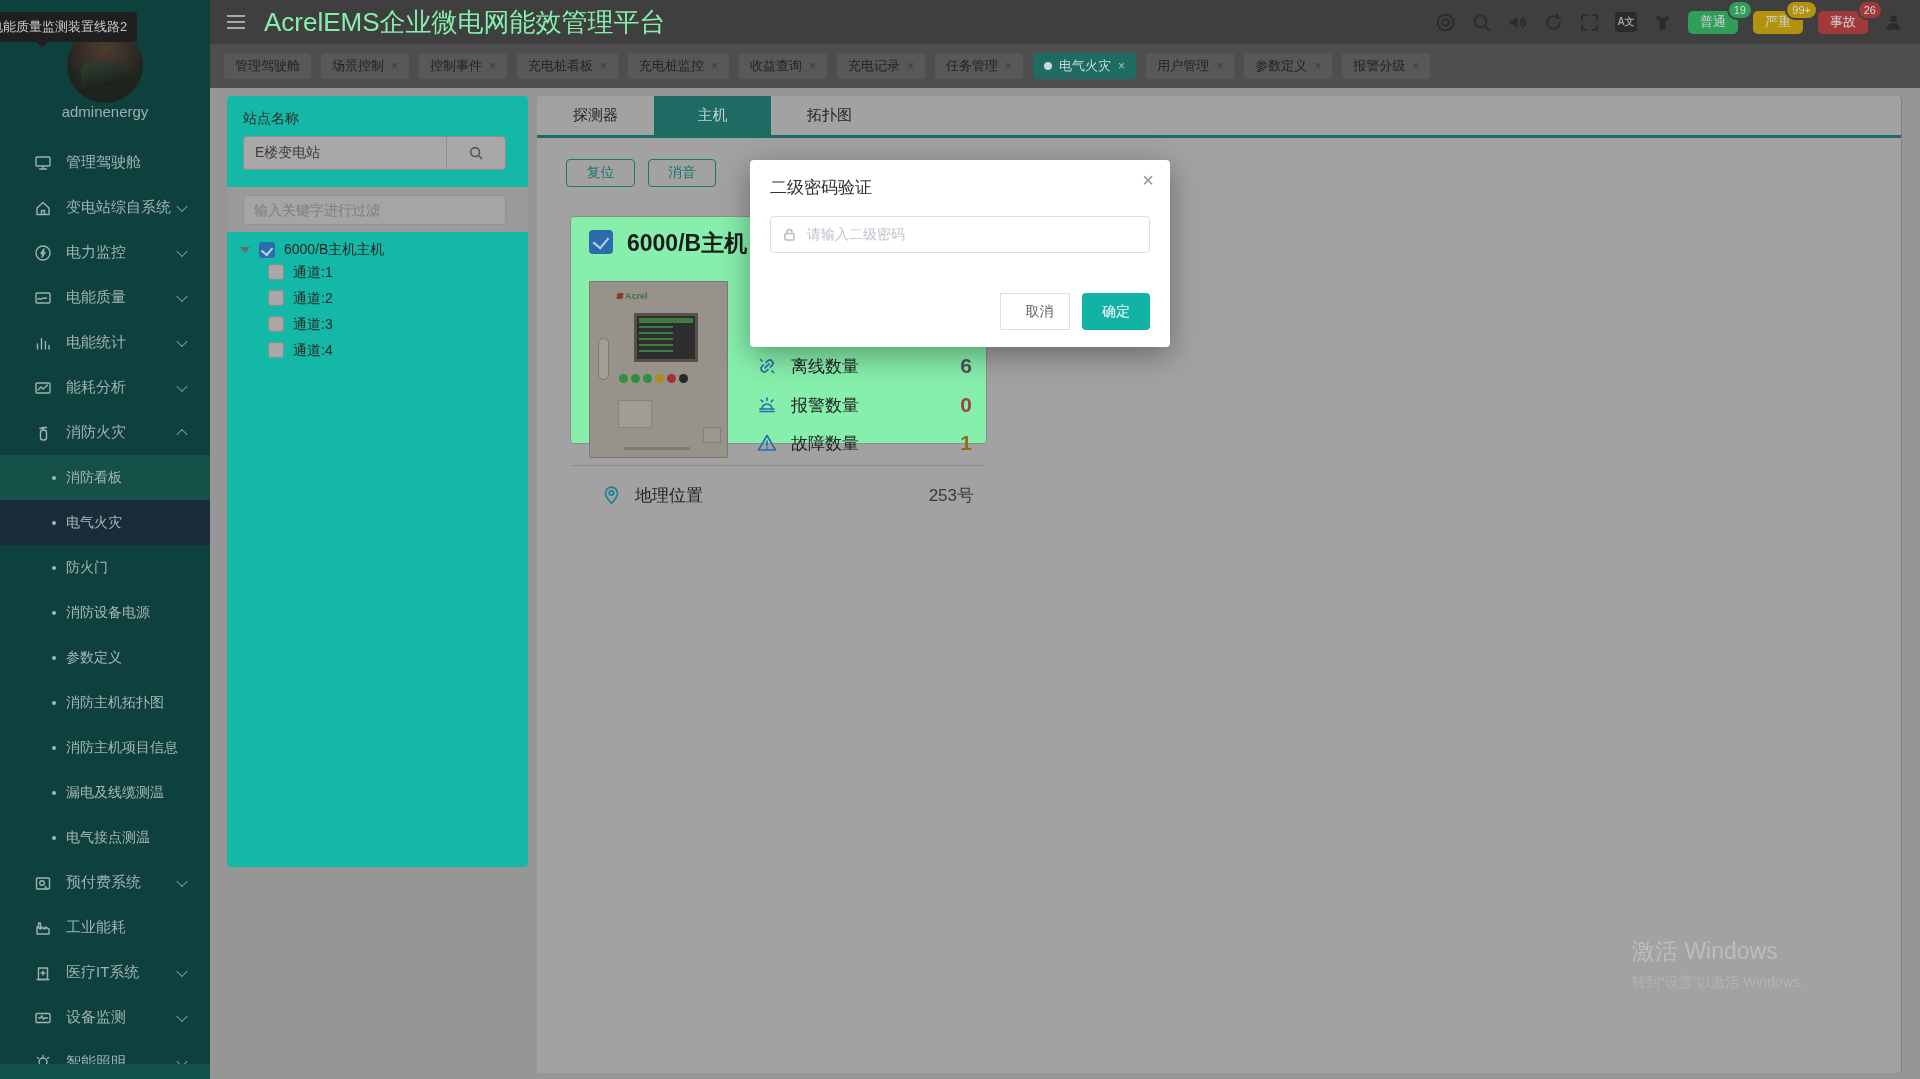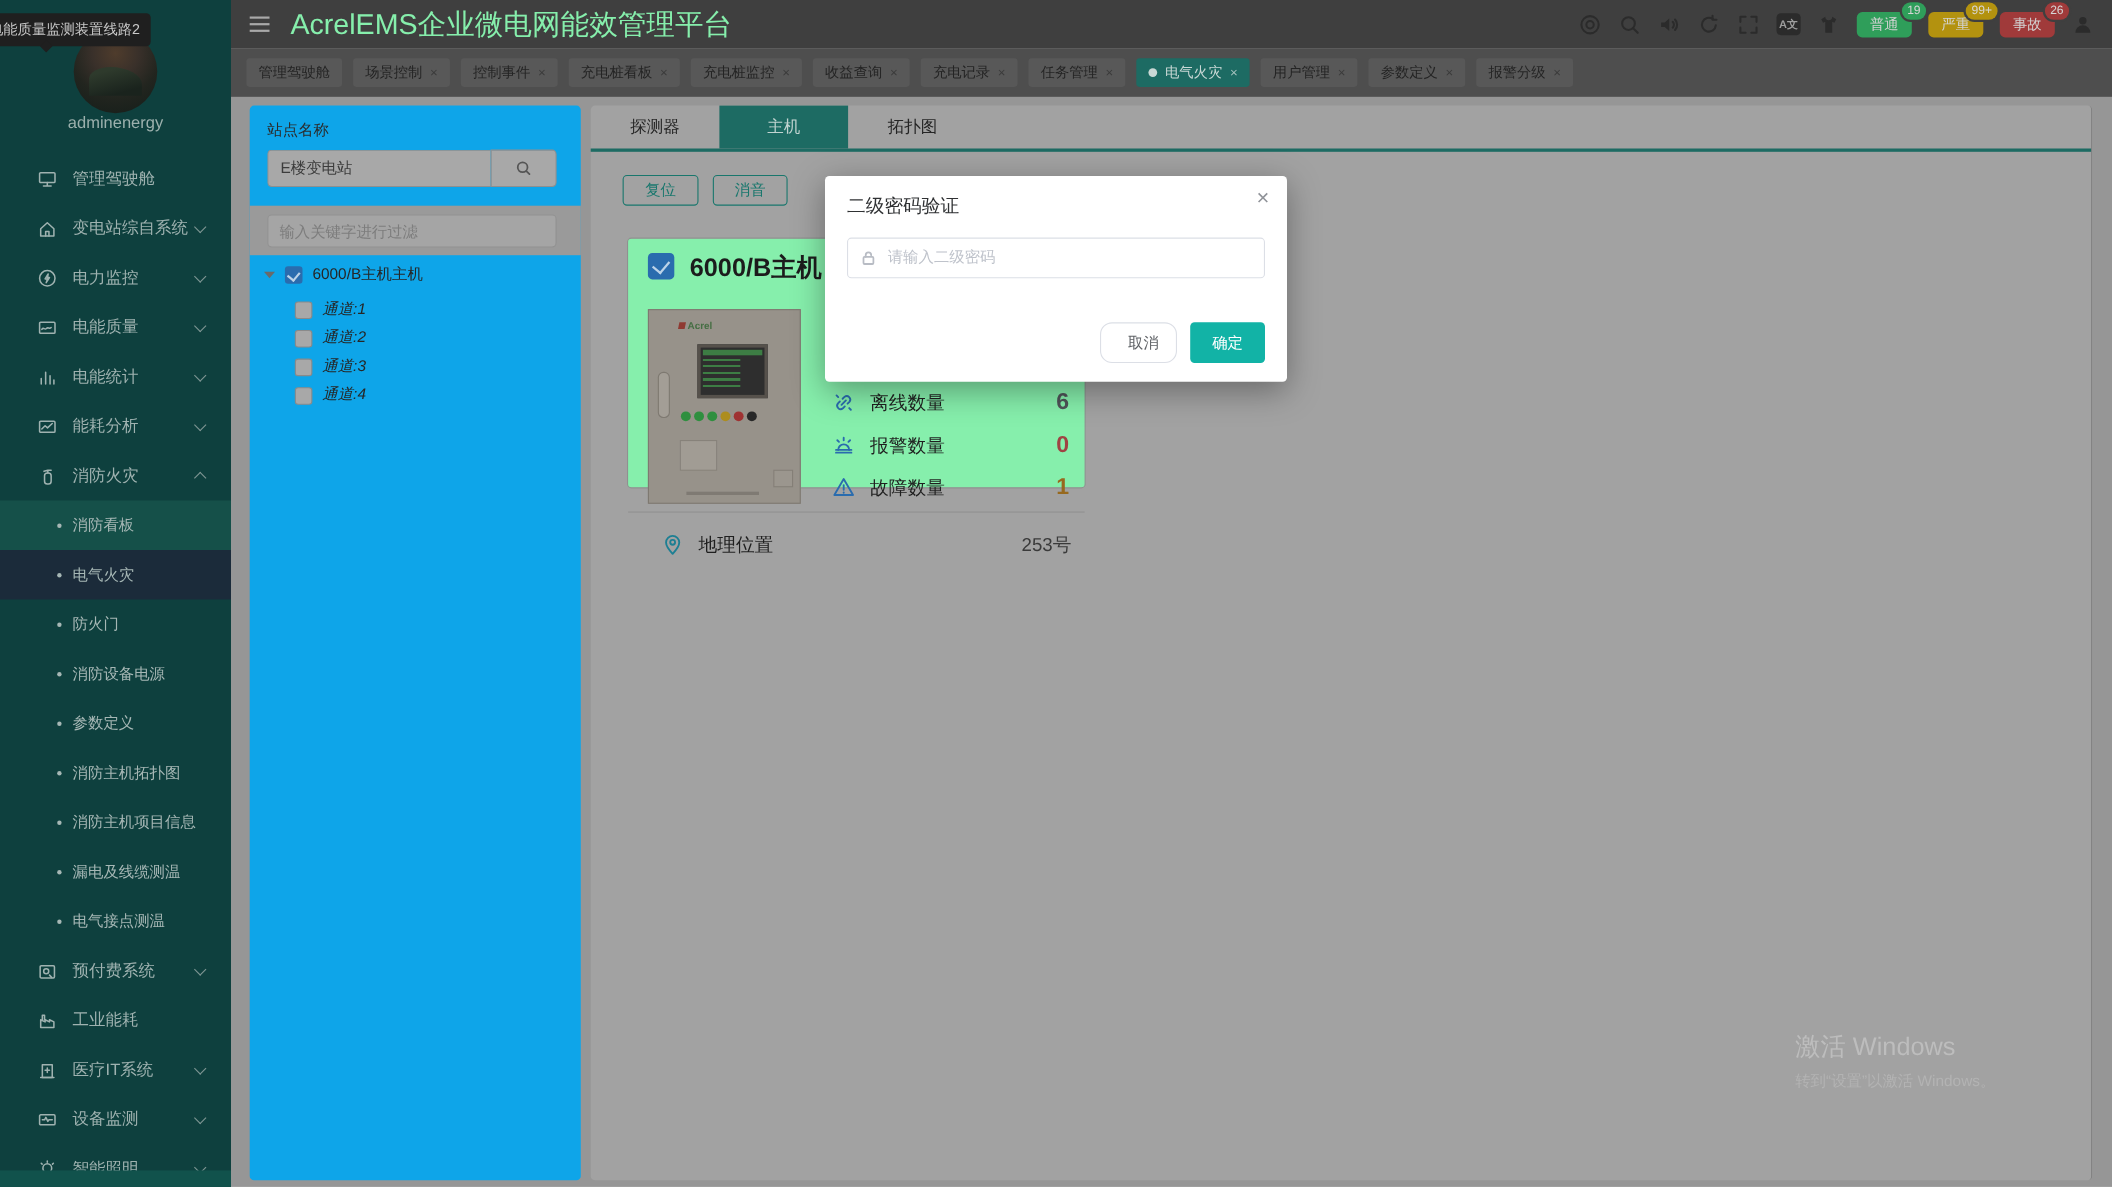--- a/index.html
+++ b/index.html
@@ -44,41 +44,41 @@
   
   .tags-bar{position:absolute;left:210px;top:44px;width:1710px;height:44px;background:#4e4e4e;display:flex;align-items:center;gap:10px;
             padding-left:14px;box-sizing:border-box;z-index:2;}
   .tag{height:26px;padding:0 11px;background:#585858;color:#242424;font-size:13px;display:flex;align-items:center;gap:7px;border-radius:3px;cursor:pointer;flex:none;}
   .tag .tag-x{color:#3a3a3a;font-size:12px;line-height:1;}
   .tag.active{background:#1d6b63;color:#c9d8d5;}
   .tag.active .tag-x{color:#a9c4c0;}
   .tag-dot{width:8px;height:8px;border-radius:50%;background:#c9d8d5;flex:none;}
 
   
-  .station-panel{position:absolute;left:227px;top:96px;width:301px;height:977px;background:#0ea5e9;border-radius:4px;z-index:1;}
+  .station-panel{position:absolute;left:227px;top:96px;width:301px;height:771px;background:#14b8a6;border-radius:4px;z-index:1;}
   .sp-title{position:absolute;left:16px;top:14px;font-size:14px;color:#2b2b2b;}
   .sp-search{position:absolute;left:16px;top:40px;width:263px;height:34px;display:flex;}
   .sp-input{flex:1;min-width:0;background:#a8a8a8;border:1px solid #8f8f8f;border-right:none;border-radius:4px 0 0 4px;
             padding:0 11px;font-size:14px;color:#3c3c3c;outline:none;font-family:inherit;}
   .sp-search-btn{width:58px;border:1px solid #8f8f8f;border-radius:0 4px 4px 0;display:flex;align-items:center;justify-content:center;
                  background:#a8a8a8;cursor:pointer;}
   .sp-search-btn svg{width:16px;height:16px;stroke:#555;fill:none;stroke-width:1.8;stroke-linecap:round;}
   .sp-filter-strip{position:absolute;left:0;top:91px;width:301px;height:45px;background:#9a9a9a;}
   .sp-filter{position:absolute;left:16px;top:8px;width:263px;height:30px;box-sizing:border-box;background:#a5a5a5;border:1px solid #929292;
              border-radius:4px;padding:0 10px;font-size:14px;color:#3c3c3c;outline:none;font-family:inherit;}
   .sp-filter::placeholder{color:#7d7d7d;}
   .tree{position:absolute;left:0;top:140px;width:301px;}
   .tree-root{height:28px;display:flex;align-items:center;cursor:pointer;}
   .caret{width:0;height:0;border-left:5px solid transparent;border-right:5px solid transparent;border-top:6px solid #6a6a6a;margin:0 9px 0 13px;flex:none;}
   .cbox{width:16px;height:16px;border-radius:3px;flex:none;position:relative;box-sizing:border-box;}
   .cbox.checked{background:#2a6cae;}
   .cbox.checked::after{content:"";position:absolute;left:4px;top:3px;width:6px;height:8px;border-right:2px solid #bcd3e8;border-bottom:2px solid #bcd3e8;transform:rotate(40deg);}
   .cbox.empty{background:#a8a8a8;border:1px solid #8a8a8a;}
   .tree-root-label{margin-left:9px;font-size:14px;color:#262626;}
-  .tree-child{height:26px;display:flex;align-items:flex-end;padding-left:41px;gap:9px;font-size:14px;color:#262626;cursor:pointer;font-style:italic;}
+  .tree-child{height:26px;display:flex;align-items:flex-start;padding-left:41px;gap:9px;font-size:14px;color:#262626;cursor:pointer;}
 
   
   .main{position:absolute;left:537px;top:96px;width:1365px;height:977px;background:#a2a2a2;border-radius:4px;border-right:1px solid #808080;box-sizing:border-box;z-index:1;}
   .main-tabs{position:absolute;left:0;top:0;width:100%;height:42px;border-bottom:3px solid #1d6b63;box-sizing:border-box;display:flex;}
   .mtab{width:117px;display:flex;align-items:center;justify-content:center;font-size:15px;color:#252525;cursor:pointer;}
   .mtab.active{background:#1d6b63;color:#c2d4d1;}
   .btn-outline{position:absolute;height:28px;border:1px solid #19776d;border-radius:4px;color:#19776d;font-size:14px;background:transparent;
                display:flex;align-items:center;justify-content:center;cursor:pointer;box-sizing:border-box;}
   .btn-reset{left:29px;top:63px;width:69px;}
   .btn-mute{left:111px;top:63px;width:68px;}
@@ -118,21 +118,21 @@
   .modal{position:absolute;left:750px;top:160px;width:420px;height:187px;background:#ffffff;border-radius:4px;
          box-shadow:0 8px 30px rgba(0,0,0,0.35);z-index:20;}
   .modal-title{position:absolute;left:20px;top:16px;font-size:17px;color:#2f3133;}
   .modal-close{position:absolute;right:16px;top:10px;font-size:20px;color:#909399;cursor:pointer;line-height:1;}
   .modal-input{position:absolute;left:20px;top:56px;width:380px;height:37px;box-sizing:border-box;border:1px solid #dcdfe6;border-radius:4px;
                display:flex;align-items:center;padding:0 11px;gap:8px;background:#fff;}
   .modal-input svg{width:15px;height:15px;stroke:#b8bcc4;fill:none;stroke-width:1.6;stroke-linecap:round;flex:none;}
   .modal-input input{flex:1;min-width:0;border:none;outline:none;font-size:14px;color:#303133;font-family:Liberation Mono, monospace;background:transparent;}
   .modal-input input::placeholder{color:#bfc3cb;}
   .modal-btns{position:absolute;right:20px;bottom:17px;display:flex;gap:12px;}
-  .btn-cancel{width:70px;height:37px;background:#fff;border:1px solid #dcdfe6;border-radius:11px;color:#5f6266;font-size:14px;cursor:pointer;font-family:inherit;padding-left:15px;}
+  .btn-cancel{width:70px;height:37px;background:#fff;border:1px solid #dcdfe6;border-radius:0;color:#5f6266;font-size:14px;cursor:pointer;font-family:inherit;padding-left:15px;}
   .btn-confirm{width:68px;height:37px;background:#12b3a6;border:none;border-radius:4px;color:#ffffff;font-size:14px;cursor:pointer;font-family:inherit;}
 
   
   .tooltip{position:absolute;left:-20px;top:12px;background:#1f1f1f;color:#c9c9c9;font-size:13px;padding:6px 10px;border-radius:4px;z-index:30;white-space:nowrap;}
   .tooltip::after{content:"";position:absolute;left:58px;bottom:-4px;width:8px;height:8px;background:#1f1f1f;transform:rotate(45deg);}
   .watermark{position:absolute;left:1632px;top:936px;z-index:25;pointer-events:none;}
   .wm1{font-size:23px;color:#bdbdbd;}
   .wm2{font-size:14px;color:#b3b3b3;margin-top:7px;}
 </style>
 </head>

